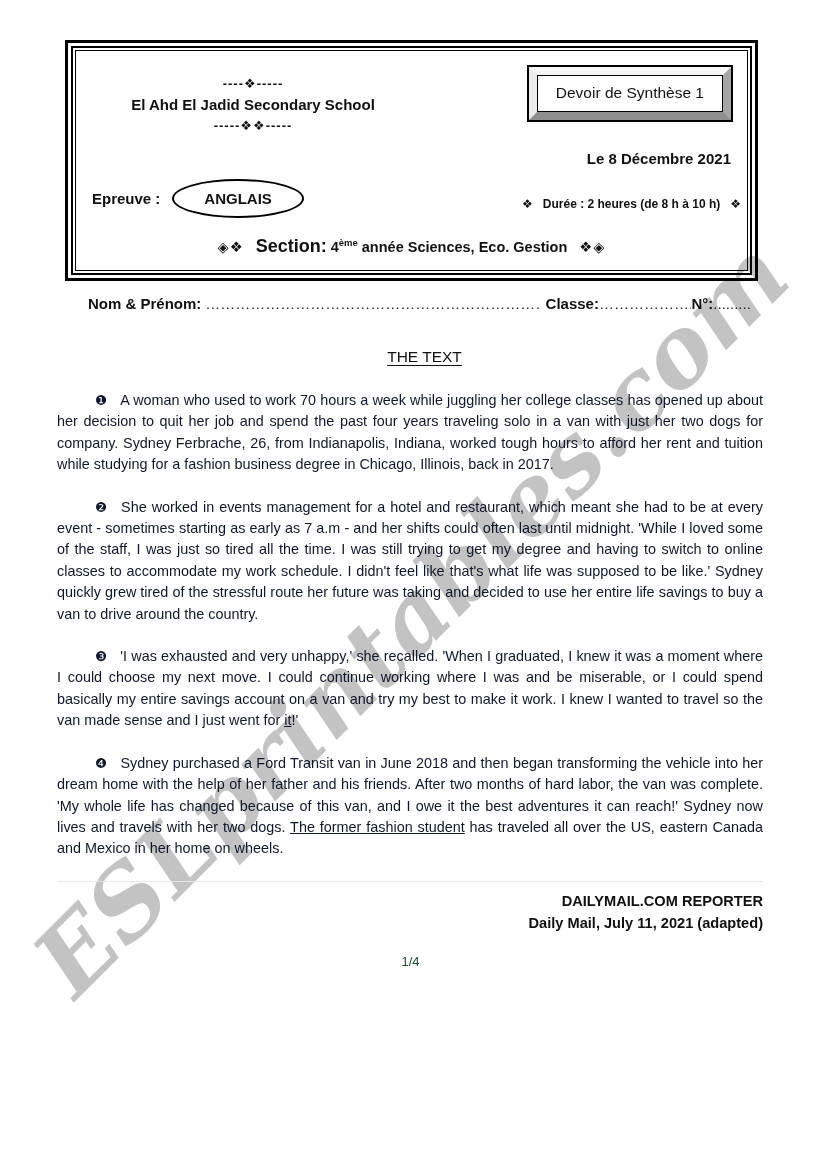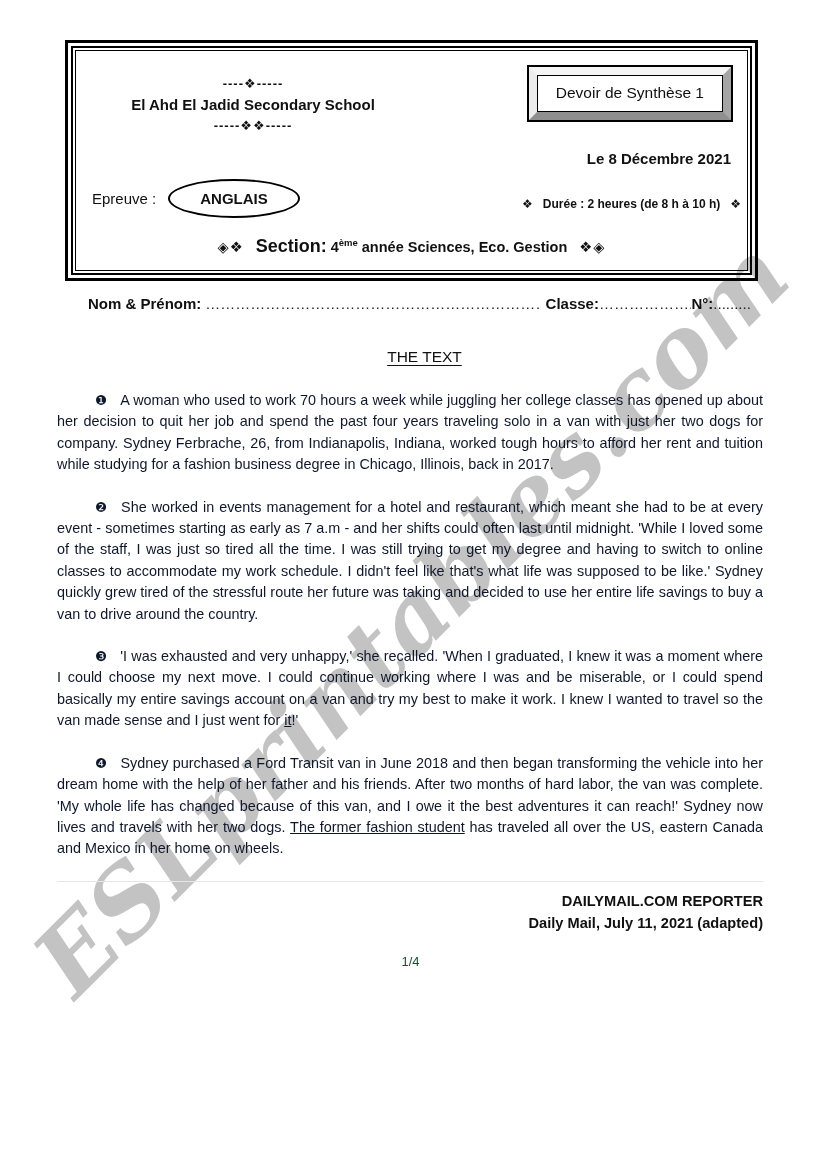--- a/index.html
+++ b/index.html
@@ -28,21 +28,21 @@
   .deco-line { font-size:13px; letter-spacing:1px; }
 
   .bevel-outer { position:absolute; right:14px; top:14px; border:2px solid #000; background:#fff; }
   .bevel-frame { border:8px solid; border-color:#f5f5f5 #a5a5a5 #8f8f8f #ececec; }
   .bevel-inner { border:1px solid #000; padding:8px 18px 9px; font-weight:normal; font-size:15.5px;
                  white-space:nowrap; background:#fff; }
 
   .date-line { position:absolute; right:16px; top:99px; font-weight:bold; font-size:15px; }
 
   .epreuve-row { position:absolute; left:16px; top:128px; display:flex; align-items:center; gap:12px; }
-  .epreuve-label { font-weight:normal; font-size:15px; }
+  .epreuve-label { font-weight:bold; font-size:15px; }
   .subject-ellipse { border:2.5px solid #000; border-radius:50%; padding:9px 30px;
                      font-weight:bold; font-size:15px; }
 
   .duree-line { position:absolute; right:6px; top:146px; font-weight:bold; font-size:12px; white-space:nowrap; }
   .duree-line .dm { margin:0 10px; }
 
   .section-line { position:absolute; left:0; right:0; bottom:13px; text-align:center;
                   font-weight:bold; font-size:14.5px; white-space:nowrap; }
   .section-label { font-size:18px; margin:0 4px 0 12px; }
   .section-icons { letter-spacing:1px; }

